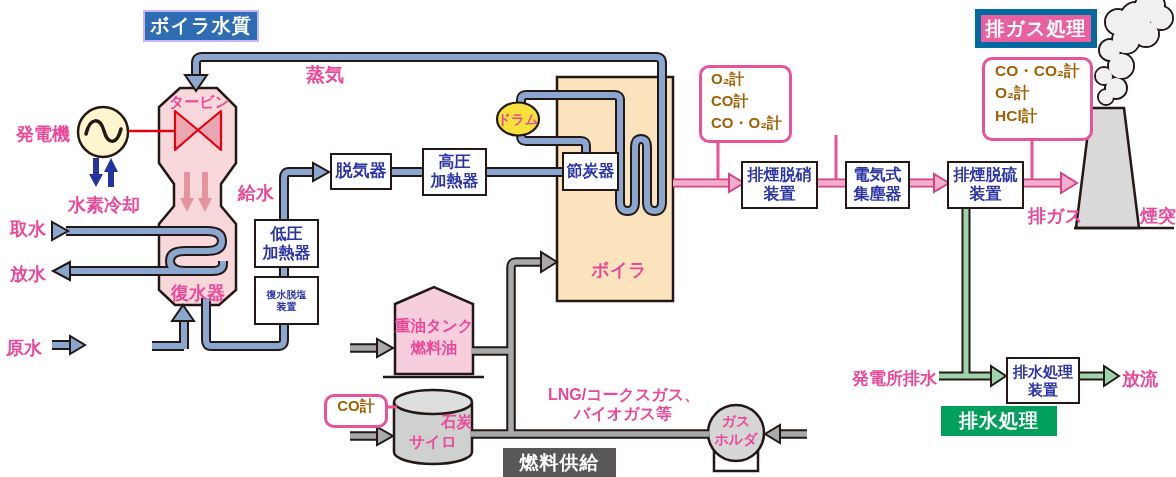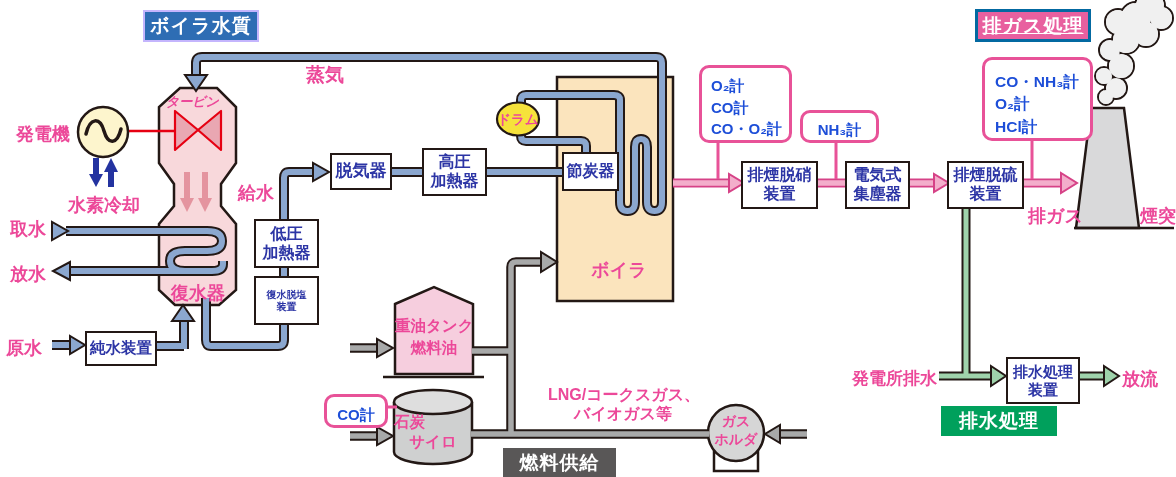--- a/index.html
+++ b/index.html
@@ -3,28 +3,28 @@
 <meta charset="utf-8">
 <style>
   html,body{margin:0;padding:0;}
   body{font-family:"Liberation Sans","DejaVu Sans",sans-serif;}
   #stage{position:relative;width:1176px;height:477px;background:#ffffff;overflow:hidden;}
   #pipes{position:absolute;left:0;top:0;}
   .txt{position:absolute;color:#ec4899;font-weight:bold;white-space:nowrap;}
   .tag{position:absolute;display:flex;align-items:center;justify-content:center;
        color:#fff;font-weight:bold;font-size:19px;letter-spacing:1px;}
   .tag-blue{background:#2e6db4;border:2px solid #c4b5fd;}
-  .tag-pink{background:#e8609f;border:3px solid #0369a1;text-decoration:underline;}
+  .tag-pink{background:#e8609f;border:6px solid #0369a1;}
   .tag-gray{background:#595757;}
   .tag-green{background:#00a05c;}
   .wbox{position:absolute;display:flex;flex-direction:column;align-items:center;justify-content:center;
         background:#fff;border:2.2px solid #231815;color:#2c35a5;font-weight:bold;
         line-height:1.18;text-align:center;}
   .mbox{position:absolute;background:#fff;border:3px solid #e85298;border-radius:10px;
-        color:#1d4ed8;font-weight:bold;display:flex;flex-direction:column;justify-content:flex-end;}
+        color:#a16207;font-weight:bold;display:flex;flex-direction:column;justify-content:flex-start;}
   .mbox.center{align-items:center;}
   .po-blue{fill:none;stroke:#231815;stroke-width:10;}
   .pi-blue{fill:none;stroke:#8ba7cf;stroke-width:6;}
   .po-pink{fill:none;stroke:#d64287;stroke-width:9;}
   .pi-pink{fill:none;stroke:#f3aecb;stroke-width:5.5;}
   .po-gray{fill:none;stroke:#231815;stroke-width:9.5;}
   .pi-gray{fill:none;stroke:#a8a9a9;stroke-width:5.5;}
   .po-green{fill:none;stroke:#231815;stroke-width:9;}
   .pi-green{fill:none;stroke:#9fd3ab;stroke-width:5;}
   .hd-blue{fill:#8ba7cf;stroke:#231815;stroke-width:2;}
@@ -154,39 +154,36 @@
   </g>
 </svg>
 
 <div class="tag tag-blue" style="left:143px;top:10px;width:112px;height:28px;">ボイラ水質</div>
 <div class="tag tag-pink" style="left:975px;top:9px;width:110px;height:27px;">排ガス処理</div>
 <div class="tag tag-gray" style="left:503px;top:448px;width:113px;height:29px;">燃料供給</div>
 <div class="tag tag-green" style="left:941px;top:406px;width:116px;height:30px;">排水処理</div>
 
 <div class="txt" style="left:16px;top:122px;font-size:18px;">発電機</div>
 <div class="txt" style="left:68px;top:193px;font-size:18px;">水素冷却</div>
-<div class="txt" style="left:166px;top:93px;width:64px;text-align:left;font-size:13px;font-style:italic;">タービン</div>
+<div class="txt" style="left:166px;top:93px;width:64px;text-align:right;font-size:15px;">タービン</div>
 <div class="txt" style="left:166px;top:281px;width:64px;text-align:center;font-size:18px;">復水器</div>
 <div class="txt" style="left:306px;top:62px;font-size:19px;">蒸気</div>
 <div class="txt" style="left:238px;top:181px;font-size:18px;">給水</div>
 <div class="txt" style="left:10px;top:217px;font-size:18px;">取水</div>
 <div class="txt" style="left:10px;top:262px;font-size:18px;">放水</div>
 <div class="txt" style="left:6px;top:336px;font-size:18px;">原水</div>
 <div class="txt" style="left:497px;top:111px;width:42px;text-align:center;font-size:13.5px;">ドラム</div>
 <div class="txt" style="left:589px;top:258px;width:60px;text-align:center;font-size:18px;">ボイラ</div>
 <div class="txt" style="left:548px;top:385px;width:150px;text-align:center;font-size:16px;">LNG/コークスガス、</div>
 <div class="txt" style="left:548px;top:404px;width:150px;text-align:center;font-size:16px;">バイオガス等</div>
 <div class="txt" style="left:1028px;top:204px;font-size:18px;">排ガス</div>
 <div class="txt" style="left:1140px;top:204px;font-size:18px;">煙突</div>
 <div class="txt" style="left:852px;top:367px;font-size:17px;">発電所排水</div>
 <div class="txt" style="left:1122px;top:367px;font-size:18px;">放流</div>
 
-<div class="wbox" style="left:85px;top:331px;width:68px;height:31px;font-size:15.5px;">
-      <span>純水装置</span>
-    </div>
 <div class="wbox" style="left:330px;top:153px;width:58px;height:33px;font-size:17px;">
       <span>脱気器</span>
     </div>
 <div class="wbox" style="left:254px;top:219px;width:61px;height:45px;font-size:16px;">
       <span>低圧</span>
       <span>加熱器</span>
     </div>
 <div class="wbox" style="left:254px;top:276px;width:61px;height:45px;font-size:10px;">
       <span>復水脱塩</span>
       <span>装置</span>
@@ -210,35 +207,32 @@
       <span>排煙脱硫</span>
       <span>装置</span>
     </div>
 <div class="wbox" style="left:1006px;top:357px;width:70px;height:43px;font-size:15px;">
       <span>排水処理</span>
       <span>装置</span>
     </div>
 
 <div class="txt" style="left:395px;top:316px;width:78px;text-align:center;font-size:15.5px;">重油タンク</div>
 <div class="txt" style="left:395px;top:338px;width:78px;text-align:center;font-size:15.5px;">燃料油</div>
-<div class="txt" style="left:394px;top:412px;width:78px;text-align:left;font-size:15.5px;font-family:Liberation Serif, serif;">石炭</div>
+<div class="txt" style="left:394px;top:412px;width:78px;text-align:right;font-size:15.5px;font-family:Liberation Serif, serif;">石炭</div>
 <div class="txt" style="left:394px;top:432px;width:78px;text-align:center;font-size:15.5px;">サイロ</div>
 <div class="txt" style="left:708px;top:413px;width:56px;text-align:center;font-size:14px;">ガス</div>
 <div class="txt" style="left:708px;top:431px;width:56px;text-align:center;font-size:14px;">ホルダ</div>
 
 <div class="mbox" style="left:699px;top:65px;width:78px;height:72px;font-size:15px;line-height:1.45;padding-left:9px;">
   <span>O₂計</span>
   <span>CO計</span>
   <span>CO・O₂計</span>
 </div>
-<div class="mbox center" style="left:800px;top:110px;width:73px;height:27px;font-size:15px;">
-      <span>NH₃計</span>
-    </div>
 <div class="mbox" style="left:982px;top:57px;width:95px;height:78px;font-size:15.5px;line-height:1.45;padding-left:10px;">
-  <span>CO・NH₃計</span>
+  <span>CO・CO₂計</span>
   <span>O₂計</span>
   <span>HCl計</span>
 </div>
 <div class="mbox center" style="left:324px;top:394px;width:58px;height:28px;font-size:15px;">
       <span>CO計</span>
     </div>
 
 </div>
 
 </body></html>

